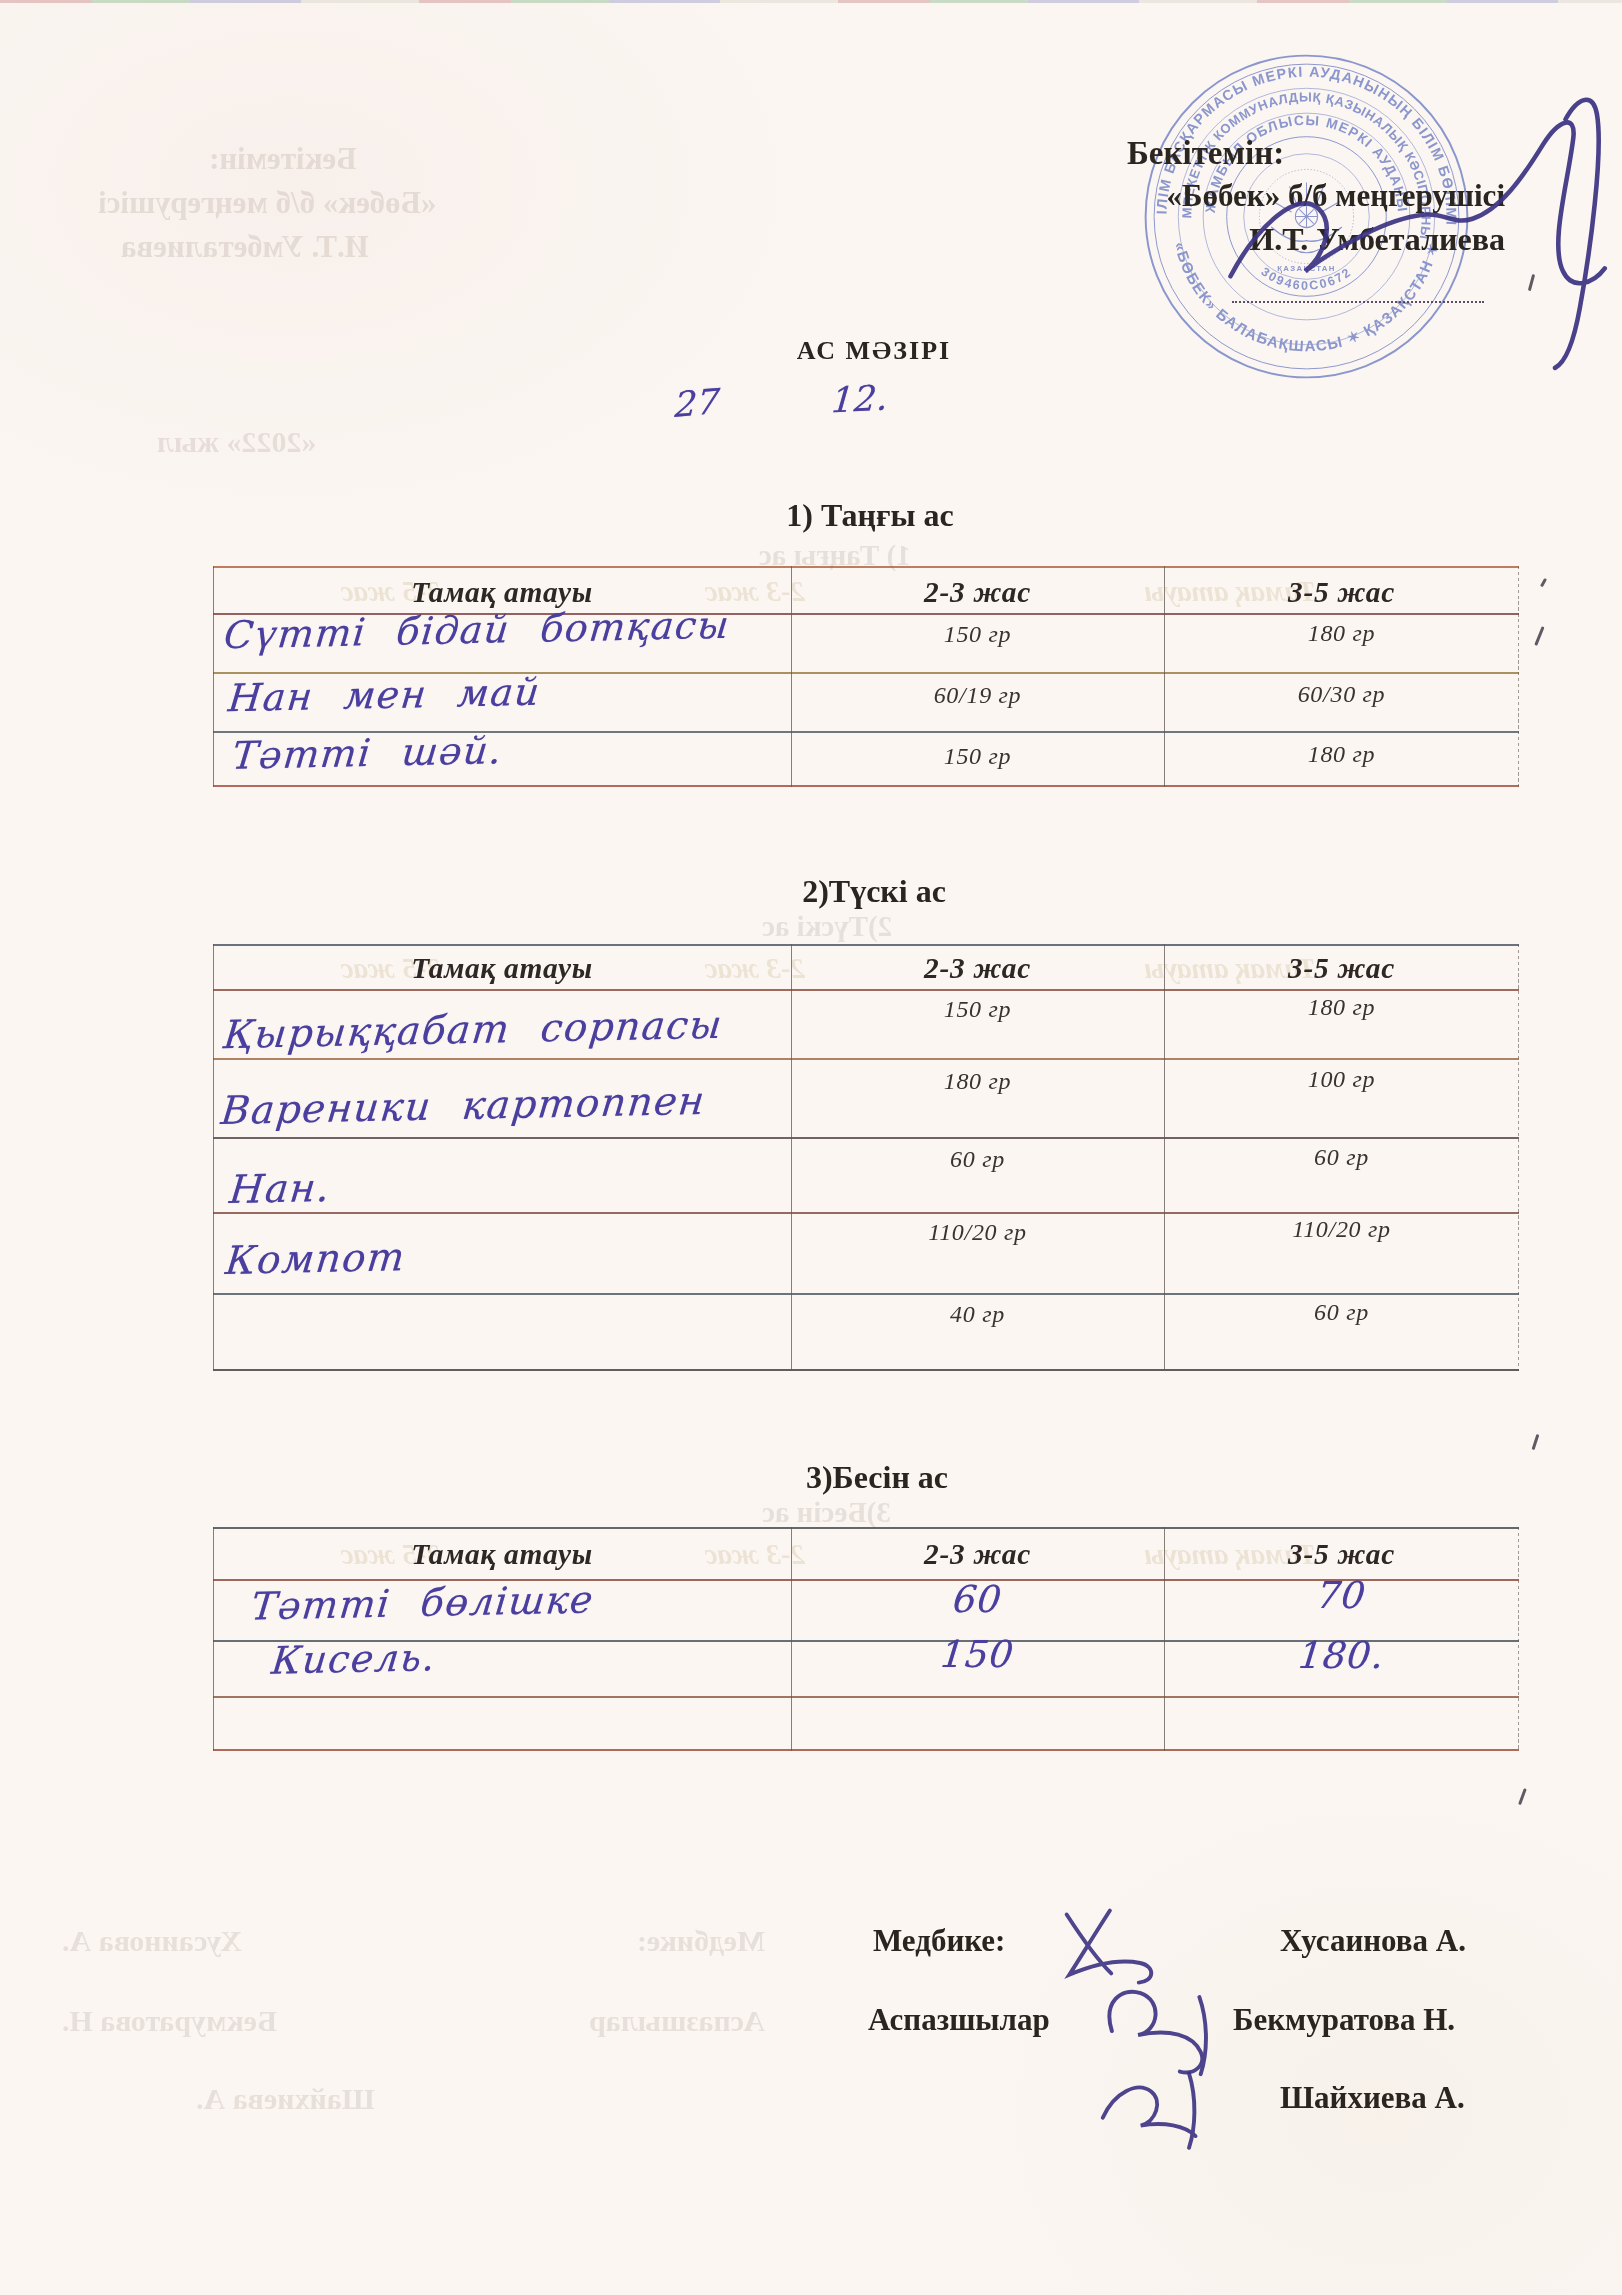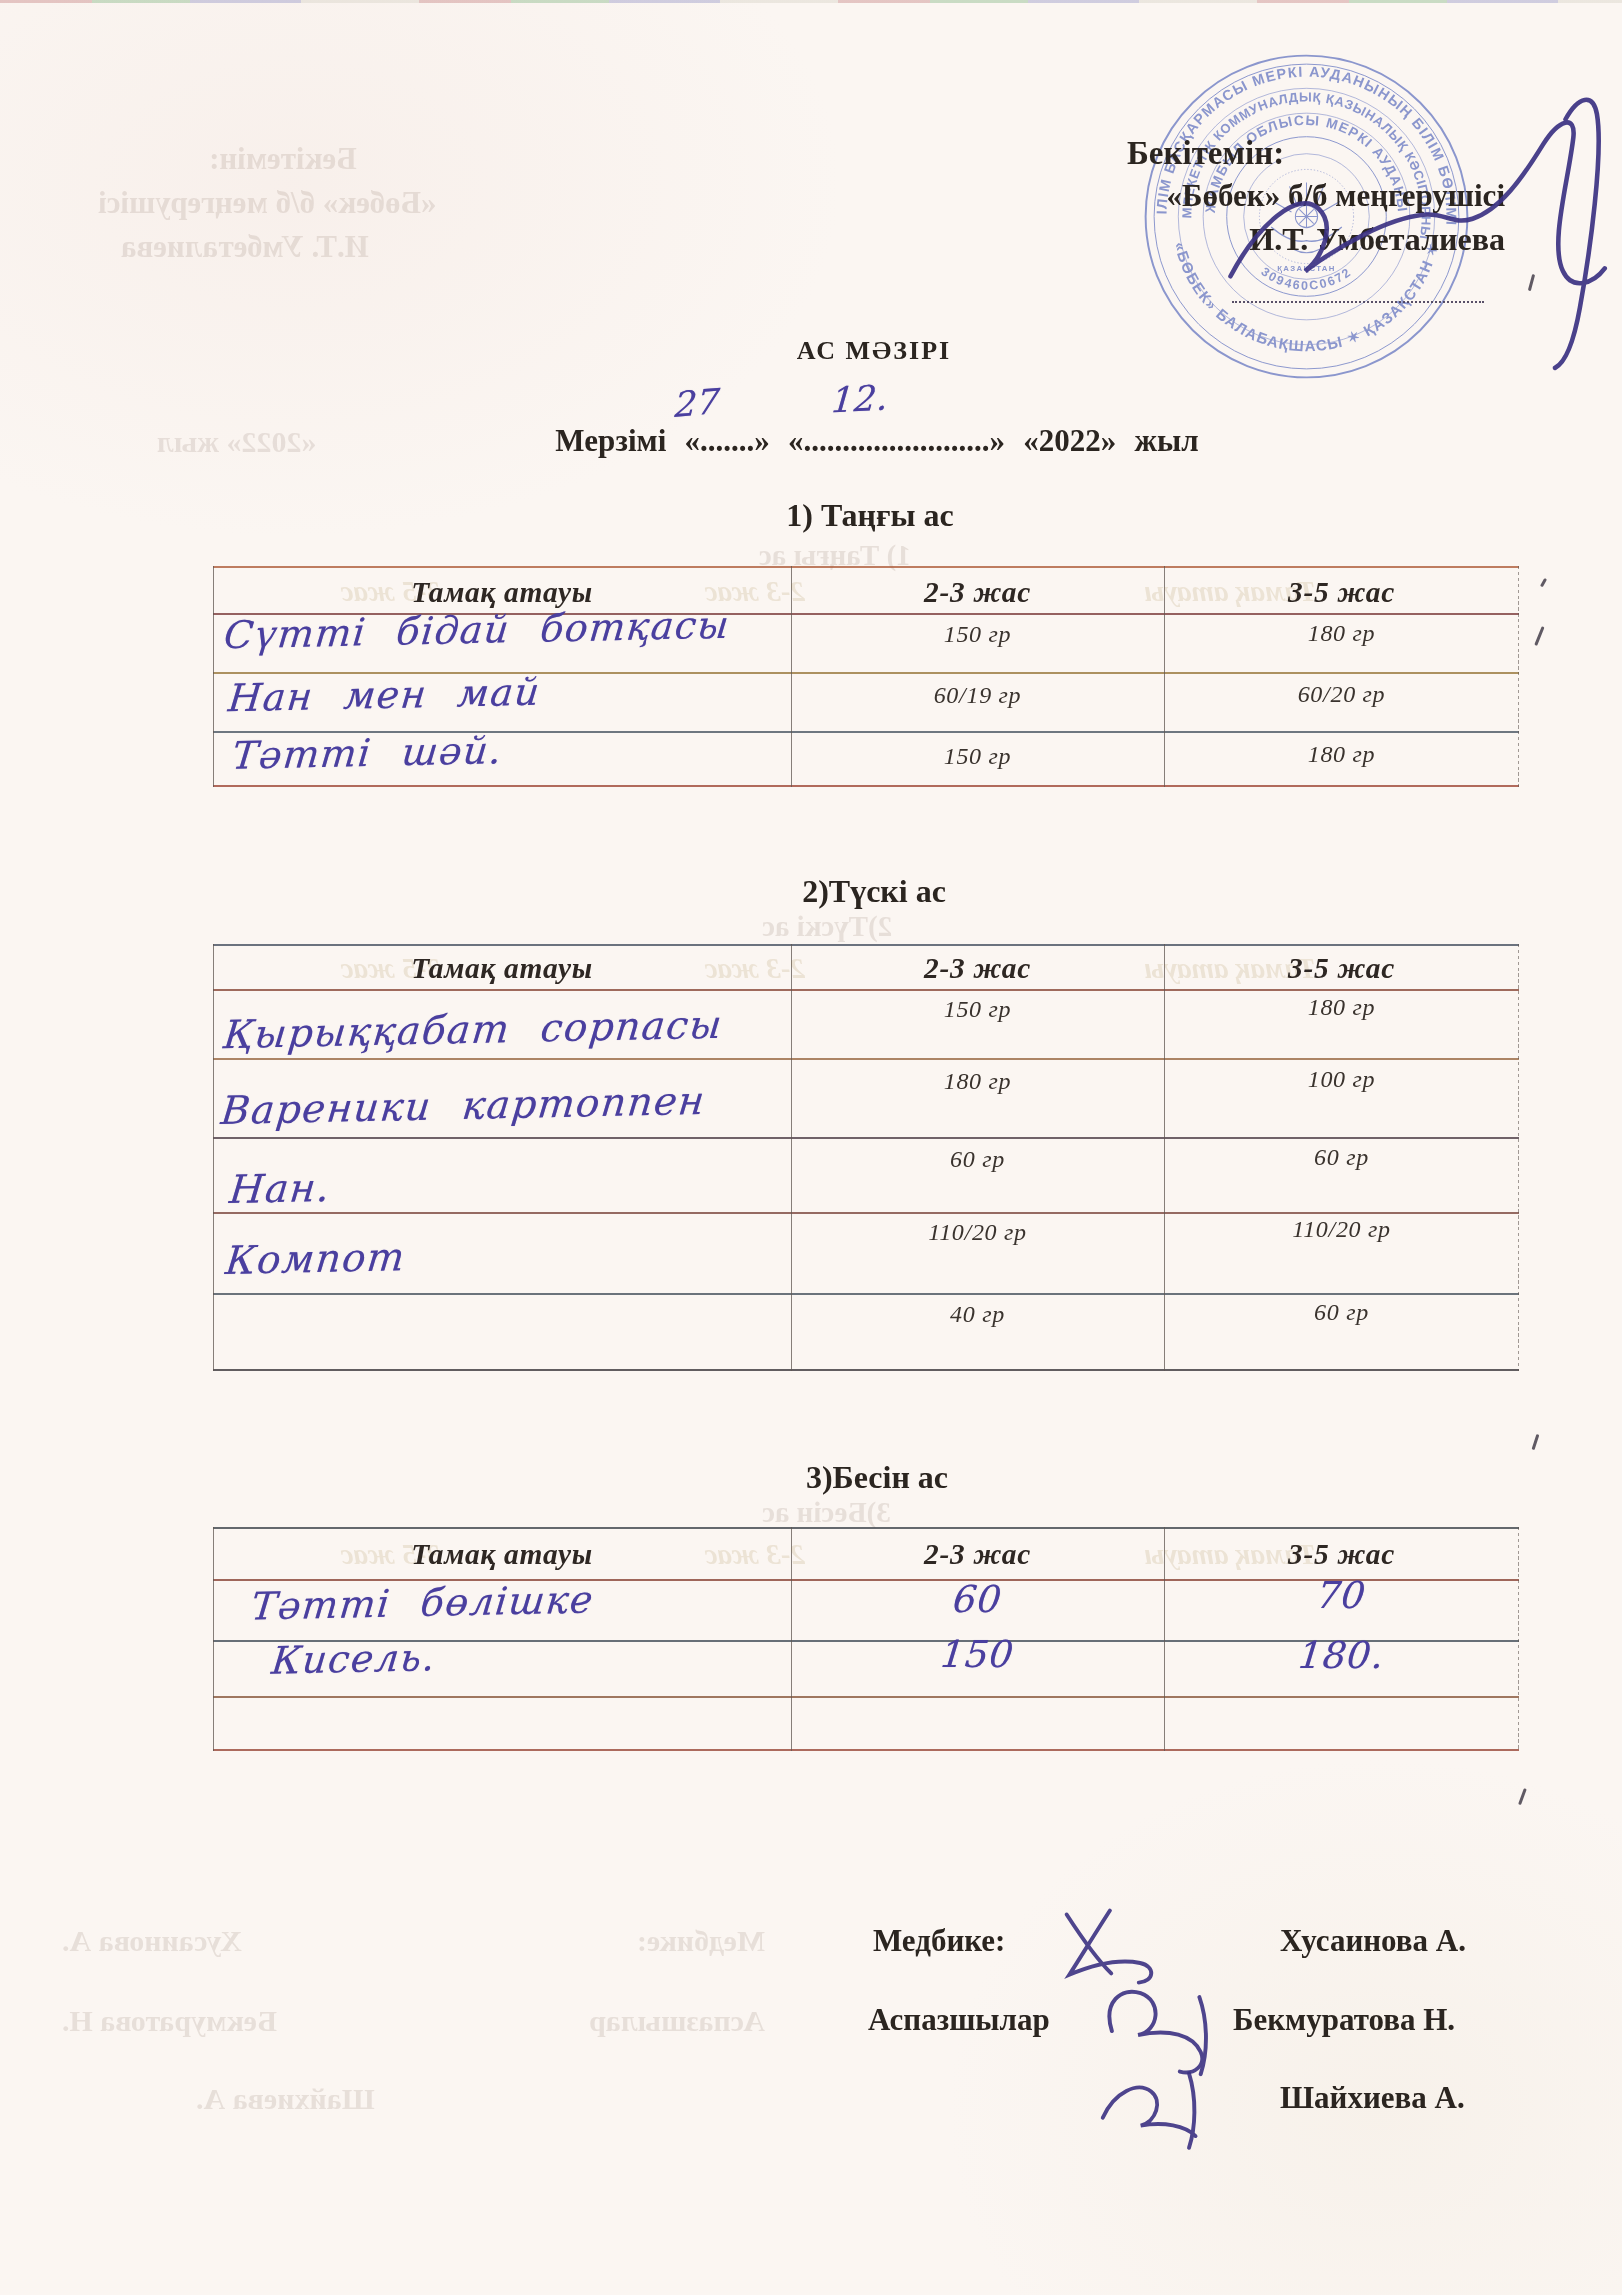--- a/index.html
+++ b/index.html
@@ -96,27 +96,20 @@
     </g>
   </svg>
 
   <div class="b ser bold cx" style="left:874px;top:336px;font-size:26px;letter-spacing:2px;">АС МӘЗІРІ</div>
 
   <div class="b bt ser" style="left:157px;top:425px;font-size:30px;">
     <span>«2022»</span>
     <span>жыл</span>
   </div>
 
-  <div class="b ser bold cx" style="left:877px;top:423px;font-size:31px;">
-    <span>Мерзімі</span>
-    <span style="margin-left:10.5px;">«.......»</span>
-    <span style="margin-left:10.5px;">«........................»</span>
-    <span style="margin-left:10.5px;">«2022»</span>
-    <span style="margin-left:10.5px;">жыл</span>
-  </div>
   <div class="b hand" style="left:675px;top:387px;font-size:35px;transform:skewX(-8deg) rotate(-5deg);">27</div>
   <div class="b hand" style="left:832px;top:383px;font-size:35px;transform:skewX(-8deg) rotate(-3deg);">12.</div>
 
   <div class="b ser bold cx" style="left:870px;top:497px;font-size:32px;">1) Таңғы ас</div>
   <div class="b bt ser" style="left:759px;top:539px;font-size:29px;">1) Таңғы ас</div>
 
   <div class="b" style="left:213px;top:566px;width:1306px;height:221px;">
     <div class="hl" style="top:0;background:#b0603f;"></div>
     <div class="hl" style="top:47px;background:#7e4040;"></div>
     <div class="hl" style="top:106px;background:#9a7a40;"></div>
@@ -135,21 +128,21 @@
     <div class="hdrcell" style="left:0;top:7.9px;width:578px;line-height:37px;">Тамақ атауы</div>
     <div class="hdrcell" style="left:578px;top:7.9px;width:373px;line-height:37px;">2-3 жас</div>
     <div class="hdrcell" style="left:951px;top:7.9px;width:355px;line-height:37px;">3-5 жас</div>
 
     <div class="b hand hand-name" style="left:11.8px;top:46px;">Сүтті бідай ботқасы</div>
     <div class="b val ctr" style="left:578px;top:55px;width:373px;">150 гр</div>
     <div class="b val ctr" style="left:951px;top:54px;width:355px;">180 гр</div>
 
     <div class="b hand hand-name" style="left:15.7px;top:111px;">Нан мен май</div>
     <div class="b val ctr" style="left:578px;top:116px;width:373px;">60/19 гр</div>
-    <div class="b val ctr" style="left:951px;top:115px;width:355px;">60/20 гр</div>
+    <div class="b val ctr" style="left:951px;top:115px;width:355px;">60/30 гр</div>
 
     <div class="b hand hand-name" style="left:19.6px;top:169px;">Тәтті шәй.</div>
     <div class="b val ctr" style="left:578px;top:177px;width:373px;">150 гр</div>
     <div class="b val ctr" style="left:951px;top:175px;width:355px;">180 гр</div>
   </div>
 
   <div class="b ser bold cx" style="left:874px;top:873px;font-size:32px;">2)Түскі ас</div>
   <div class="b bt ser" style="left:762px;top:910px;font-size:29px;">2)Түскі ас</div>
 
   <div class="b" style="left:213px;top:944px;width:1306px;height:427px;">

